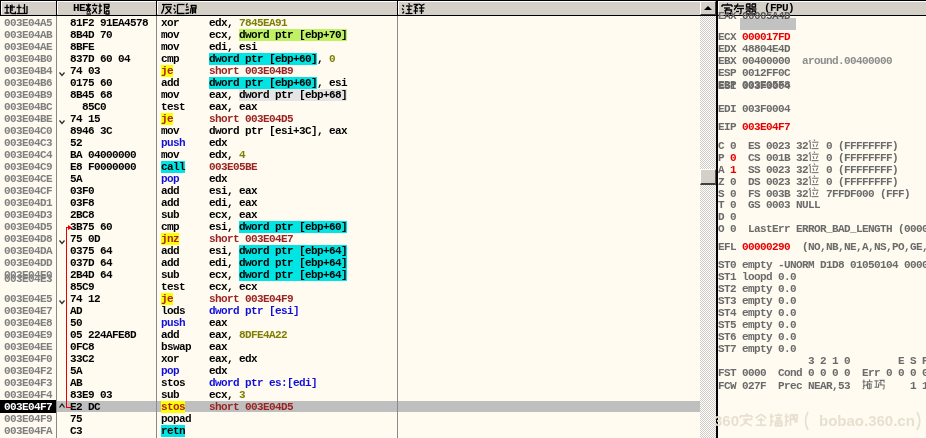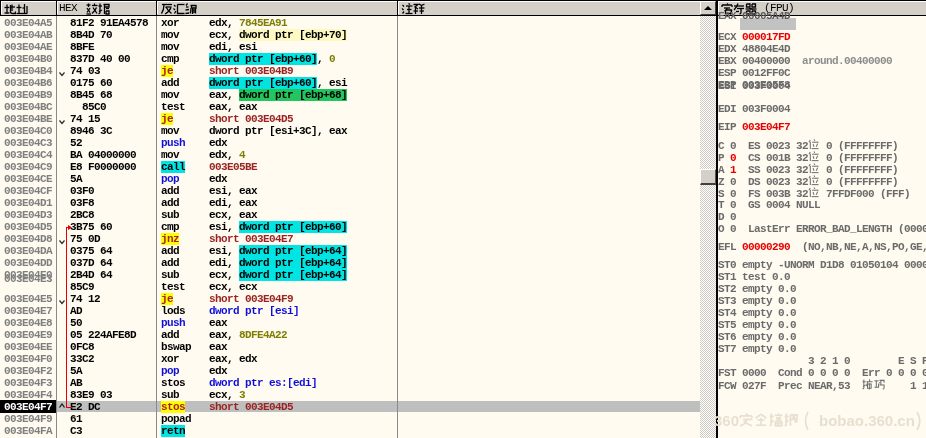--- a/index.html
+++ b/index.html
@@ -30,21 +30,21 @@
       <path d="M8 1.5 V8"></path>
       <path d="M6.5 2 V8.5 Q6.5 10.5 8.5 10.5 H11.5 V8.5"></path>
     </svg><svg class="cg" style="width:12px;height:12px;vertical-align:0px" viewBox="0 0 12 12" fill="none" stroke="#000" stroke-width="1.3">
       <path d="M3 1.5 V10"></path>
       <path d="M0.5 4.5 H5.5"></path>
       <path d="M0.5 10.5 H11.5"></path>
       <path d="M8.5 1 V10"></path>
       <path d="M6.5 5 H8.5"></path>
       <path d="M11 3 V10"></path>
     </svg></div>
-<div class="m" style="left:59px;top:2px;color:#000;font-weight:normal">HEX</div>
+<div class="m" style="left:73px;top:2px;color:#000;font-weight:bold">HEX</div>
 <div style="position:absolute;left:86px;top:2px"><svg class="cg" style="width:12px;height:12px;vertical-align:0px" viewBox="0 0 12 12" fill="none" stroke="#000" stroke-width="1.3">
       <path d="M2.5 0.5 V4"></path>
       <path d="M0.5 2 H4.5"></path>
       <path d="M1 5 L4 9.5"></path>
       <path d="M4 5 L1 9.5"></path>
       <path d="M0.5 11 H5"></path>
       <path d="M6 2.5 H11.5"></path>
       <path d="M8.5 0.5 L8.5 3"></path>
       <path d="M7 4.5 L11 10.5"></path>
       <path d="M10.5 4.5 Q9 8 6 10.5"></path>
@@ -112,62 +112,62 @@
       <path d="M8 5.5 V9.5 Q8 11 6.5 11"></path>
       <path d="M3 8.5 H6"></path>
     </svg><svg class="cg" style="width:12px;height:12px;vertical-align:0px" viewBox="0 0 12 12" fill="none" stroke="#000" stroke-width="1.3">
       <path d="M1.5 1 H5 V4 H1.5 V1"></path>
       <path d="M7 1 H10.5 V4 H7 V1"></path>
       <path d="M0.5 6 H11.5"></path>
       <path d="M4 5 L8 6.5"></path>
       <path d="M1.5 8 H5 V11 H1.5 V8"></path>
       <path d="M7 8 H10.5 V11 H7 V8"></path>
     </svg></div>
-<div class="m" style="left:764px;top:2px;color:#000;font-weight:normal">(FPU)</div>
+<div class="m" style="left:764px;top:2px;color:#000;font-weight:bold">(FPU)</div>
 <div style="position:absolute;left:700px;top:16px;width:16px;height:422px;background:repeating-conic-gradient(#ffffff 0% 25%, #cfcbc2 0% 50%);background-size:2px 2px"></div>
 <div style="position:absolute;left:700px;top:1px;width:16px;height:14px;background:#d4d0c8;border-top:1px solid #fff;border-left:1px solid #fff;border-right:1px solid #404040;border-bottom:1px solid #404040;box-sizing:border-box"></div>
 <svg style="position:absolute;left:704px;top:6px" width="8" height="4" viewBox="0 0 8 4">
     <path d="M4 0 L8 4 H0 Z" fill="#000"></path>
   </svg>
 <div style="position:absolute;left:700px;top:169px;width:16px;height:16px;background:#d4d0c8;border-top:1px solid #fff;border-left:1px solid #fff;border-right:1px solid #555;border-bottom:2px solid #404040;box-sizing:border-box"></div>
 <div style="position:absolute;left:716px;top:0;width:2px;height:438px;background:#000"></div>
 <div style="position:absolute;left:56px;top:16px;width:1px;height:422px;background:#8a8a8a;z-index:5"></div>
 <div style="position:absolute;left:156px;top:16px;width:1px;height:422px;background:#8a8a8a;z-index:5"></div>
 <div style="position:absolute;left:397px;top:16px;width:1px;height:422px;background:#8a8a8a;z-index:5"></div>
 <div class="m" style="left:4px;top:17px;color:#7f7f7f">003E04A5</div>
 <div class="m" style="left:70px;top:17px;color:#000">81F2 91EA4578</div>
 <div class="m" style="left:161px;top:17px;color:#000;">xor</div>
 <div class="m" style="left:209px;top:17px;color:#000"><span>edx, </span><span style="color:#7e7e00">7845EA91</span></div>
 <div class="m" style="left:4px;top:29px;color:#7f7f7f">003E04AB</div>
 <div class="m" style="left:70px;top:29px;color:#000">8B4D 70</div>
 <div class="m" style="left:161px;top:29px;color:#000;">mov</div>
-<div class="m" style="left:209px;top:29px;color:#000"><span>ecx, </span><span style="background:#fef9c3">dword ptr [ebp+70]</span></div>
+<div class="m" style="left:209px;top:29px;color:#000"><span>ecx, </span><span style="background:#bef264">dword ptr [ebp+70]</span></div>
 <div class="m" style="left:4px;top:41px;color:#7f7f7f">003E04AE</div>
 <div class="m" style="left:70px;top:41px;color:#000">8BFE</div>
 <div class="m" style="left:161px;top:41px;color:#000;">mov</div>
 <div class="m" style="left:209px;top:41px;color:#000"><span>edi, esi</span></div>
 <div class="m" style="left:4px;top:53px;color:#7f7f7f">003E04B0</div>
-<div class="m" style="left:70px;top:53px;color:#000">837D 40 00</div>
+<div class="m" style="left:70px;top:53px;color:#000">837D 60 04</div>
 <div class="m" style="left:161px;top:53px;color:#000;">cmp</div>
 <div class="m" style="left:209px;top:53px;color:#000"><span style="background:#00e4e4">dword ptr [ebp+60]</span><span>, </span><span style="color:#7e7e00">0</span></div>
 <div class="m" style="left:4px;top:65px;color:#7f7f7f">003E04B4</div>
 <svg style="position:absolute;left:59px;top:72px" width="6" height="5" viewBox="0 0 6 5" fill="none" stroke="#2a2a2a" stroke-width="1.2">
     <path d="M0.5 0.5 L3 3.5 L5.5 0.5"></path>
   </svg>
 <div class="m" style="left:70px;top:65px;color:#000">74 03</div>
 <div class="m" style="left:161px;top:65px;color:#a82222;background:#ffff00;">je</div>
 <div class="m" style="left:209px;top:65px;color:#000"><span style="color:#9a2424">short 003E04B9</span></div>
 <div class="m" style="left:4px;top:77px;color:#7f7f7f">003E04B6</div>
 <div class="m" style="left:70px;top:77px;color:#000">0175 60</div>
 <div class="m" style="left:161px;top:77px;color:#000;">add</div>
 <div class="m" style="left:209px;top:77px;color:#000"><span style="background:#00e4e4">dword ptr [ebp+60]</span><span>, esi</span></div>
 <div class="m" style="left:4px;top:89px;color:#7f7f7f">003E04B9</div>
 <div class="m" style="left:70px;top:89px;color:#000">8B45 68</div>
 <div class="m" style="left:161px;top:89px;color:#000;">mov</div>
-<div class="m" style="left:209px;top:89px;color:#000"><span>eax, </span><span style="background:#22c55e">dword ptr [ebp+68]</span></div>
+<div class="m" style="left:209px;top:89px;color:#000"><span>eax, </span><span style="background:#e5e5e5">dword ptr [ebp+68]</span></div>
 <div class="m" style="left:4px;top:101px;color:#7f7f7f">003E04BC</div>
 <div class="m" style="left:82px;top:101px;color:#000">85C0</div>
 <div class="m" style="left:161px;top:101px;color:#000;">test</div>
 <div class="m" style="left:209px;top:101px;color:#000"><span>eax, eax</span></div>
 <div class="m" style="left:4px;top:113px;color:#7f7f7f">003E04BE</div>
 <svg style="position:absolute;left:59px;top:120px" width="6" height="5" viewBox="0 0 6 5" fill="none" stroke="#2a2a2a" stroke-width="1.2">
     <path d="M0.5 0.5 L3 3.5 L5.5 0.5"></path>
   </svg>
 <div class="m" style="left:70px;top:113px;color:#000">74 15</div>
 <div class="m" style="left:161px;top:113px;color:#a82222;background:#ffff00;">je</div>
@@ -273,21 +273,21 @@
 <div style="position:absolute;left:0;top:401px;width:700px;height:11px;background:#bfbfbf"></div>
 <div style="position:absolute;left:0;top:400px;width:57px;height:13px;background:#000"></div>
 <div class="m" style="left:4px;top:401px;color:#ffffff">003E04F7</div>
 <svg style="position:absolute;left:59px;top:403px" width="6" height="5" viewBox="0 0 6 5" fill="none" stroke="#111" stroke-width="1.2">
     <path d="M0.5 4.5 L3 1 L5.5 4.5"></path>
   </svg>
 <div class="m" style="left:70px;top:401px;color:#000">E2 DC</div>
 <div class="m" style="left:161px;top:401px;color:#a82222;background:#ffff00;">stos</div>
 <div class="m" style="left:209px;top:401px;color:#000"><span style="color:#9a2424">short 003E04D5</span></div>
 <div class="m" style="left:4px;top:413px;color:#7f7f7f">003E04F9</div>
-<div class="m" style="left:70px;top:413px;color:#000">61</div>
+<div class="m" style="left:70px;top:413px;color:#000">75</div>
 <div class="m" style="left:161px;top:413px;color:#000;">popad</div>
 <div class="m" style="left:4px;top:425px;color:#7f7f7f">003E04FA</div>
 <div class="m" style="left:70px;top:425px;color:#000">C3</div>
 <div class="m" style="left:161px;top:425px;color:#000;background:#00e4e4;">retn</div>
 <div style="position:absolute;left:66px;top:227px;width:1px;height:180px;background:#e80000"></div>
 <div style="position:absolute;left:66px;top:227px;width:3px;height:1px;background:#e80000"></div>
 <svg style="position:absolute;left:68px;top:225px" width="4" height="5" viewBox="0 0 4 5">
     <path d="M0 0 L4 2.5 L0 5 Z" fill="#e80000"></path>
   </svg>
 <div style="position:absolute;left:66px;top:407px;width:6px;height:1px;background:#e80000"></div>
@@ -339,26 +339,26 @@
     </svg> 0 (FFFFFFFF)</div>
 <div class="m" style="left:718px;top:187px;color:#6b6b6b">S 0  FS 003B 32<svg class="cg" style="width:11px;height:11px;vertical-align:-1px;margin-right:1px" viewBox="0 0 12 12" fill="none" stroke="#6b6b6b" stroke-width="1.1">
       <path d="M2.5 1 L1 3.5"></path>
       <path d="M2.5 3 V11"></path>
       <path d="M6.5 0.5 L7.5 2"></path>
       <path d="M4.5 3.5 H11.5"></path>
       <path d="M5.5 5.5 L6.5 8.5"></path>
       <path d="M10.5 5 L9 8.5"></path>
       <path d="M4 10.5 H11.5"></path>
     </svg> 7FFDF000 (FFF)</div>
-<div class="m" style="left:718px;top:199px;color:#6b6b6b">T 0  GS 0004 NULL</div>
+<div class="m" style="left:718px;top:199px;color:#6b6b6b">T 0  GS 0003 NULL</div>
 <div class="m" style="left:718px;top:211px;color:#6b6b6b">D 0</div>
 <div class="m" style="left:718px;top:223px;color:#6b6b6b">O 0  LastErr ERROR_BAD_LENGTH (000000C4)</div>
 <div class="m" style="left:718px;top:241px;color:#6b6b6b">EFL <span style="color:#e80000">00000290</span>  (NO,NB,NE,A,NS,PO,GE,LE)</div>
 <div class="m" style="left:718px;top:259px;color:#6b6b6b">ST0 empty -UNORM D1D8 01050104 00000000</div>
-<div class="m" style="left:718px;top:271px;color:#6b6b6b">ST1 test 0.0</div>
+<div class="m" style="left:718px;top:271px;color:#6b6b6b">ST1 loopd 0.0</div>
 <div class="m" style="left:718px;top:283px;color:#6b6b6b">ST2 empty 0.0</div>
 <div class="m" style="left:718px;top:295px;color:#6b6b6b">ST3 empty 0.0</div>
 <div class="m" style="left:718px;top:307px;color:#6b6b6b">ST4 empty 0.0</div>
 <div class="m" style="left:718px;top:319px;color:#6b6b6b">ST5 empty 0.0</div>
 <div class="m" style="left:718px;top:331px;color:#6b6b6b">ST6 empty 0.0</div>
 <div class="m" style="left:718px;top:343px;color:#6b6b6b">ST7 empty 0.0</div>
 <div class="m" style="left:718px;top:355px;color:#6b6b6b">               3 2 1 0        E S P U O Z D I</div>
 <div class="m" style="left:718px;top:367px;color:#6b6b6b">FST 0000  Cond 0 0 0 0  Err 0 0 0 0 (GT)</div>
 <div class="m" style="left:718px;top:379px;color:#6b6b6b">FCW 027F  Prec NEAR,53  <svg class="cg" style="width:11px;height:11px;vertical-align:-1px;margin-right:1px" viewBox="0 0 12 12" fill="none" stroke="#6b6b6b" stroke-width="1.1">
       <path d="M2 0.5 V9.5 Q2 11 0.5 10.5"></path>

